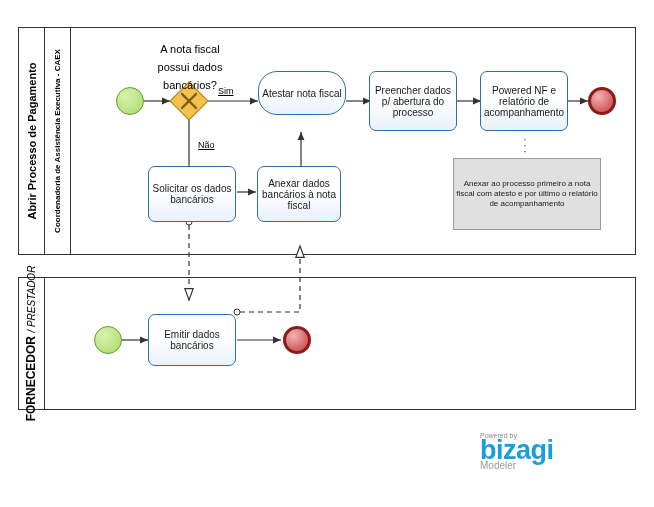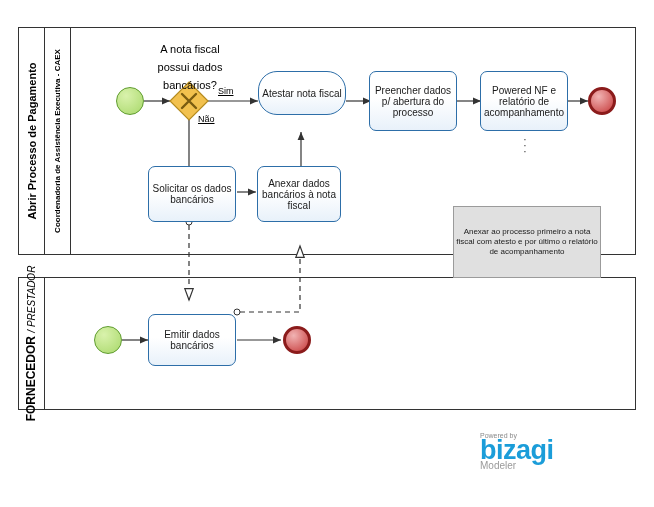--- a/index.html
+++ b/index.html
@@ -87,21 +87,20 @@
     border: 1px solid #9b9b9b;
     background: #e0e0e0;
     display: flex;
     align-items: center;
     justify-content: center;
     text-align: center;
     font-size: 8px;
     color: #1a1a1a;
     line-height: 10px;
     padding: 0;
-    margin-top: 48px;
   }
   .event-start {
     position: absolute;
     box-sizing: border-box;
     border-radius: 50%;
     border: 1.5px solid #5f9c2f;
     background: radial-gradient(circle at 35% 30%, #d6f0a8, #9ad martin);
     background: radial-gradient(circle at 35% 30%, #d9f2ac, #a8d86a);
   }
   .event-end {
@@ -222,21 +221,21 @@
   </svg>
 
   <div class="event-start" style="left:116px; top:87px; width:28px; height:28px;"></div>
 
   <div class="event-end" style="left:588px; top:87px; width:28px; height:28px;"></div>
 
   <div class="note-text" style="left:146px; top:40px; width:88px;">A nota fiscal possui dados bancários?</div>
 
   <div class="edge-label" style="left:218px; top:86px;">Sim</div>
 
-  <div class="edge-label" style="left:166px; top:114px;padding-left:32px;">Não</div>
+  <div class="edge-label" style="left:166px; top:140px;padding-left:32px;">Não</div>
 
   <div class="task" style="left:258px; top:71px; width:88px; height:44px;border-radius:19px;">
     <span>Atestar nota fiscal</span>
   </div>
 
   <div class="task" style="left:369px; top:71px; width:88px; height:60px;">
     <span>Preencher dados p/ abertura do processo</span>
   </div>
 
   <div class="task" style="left:480px; top:71px; width:88px; height:60px;">

